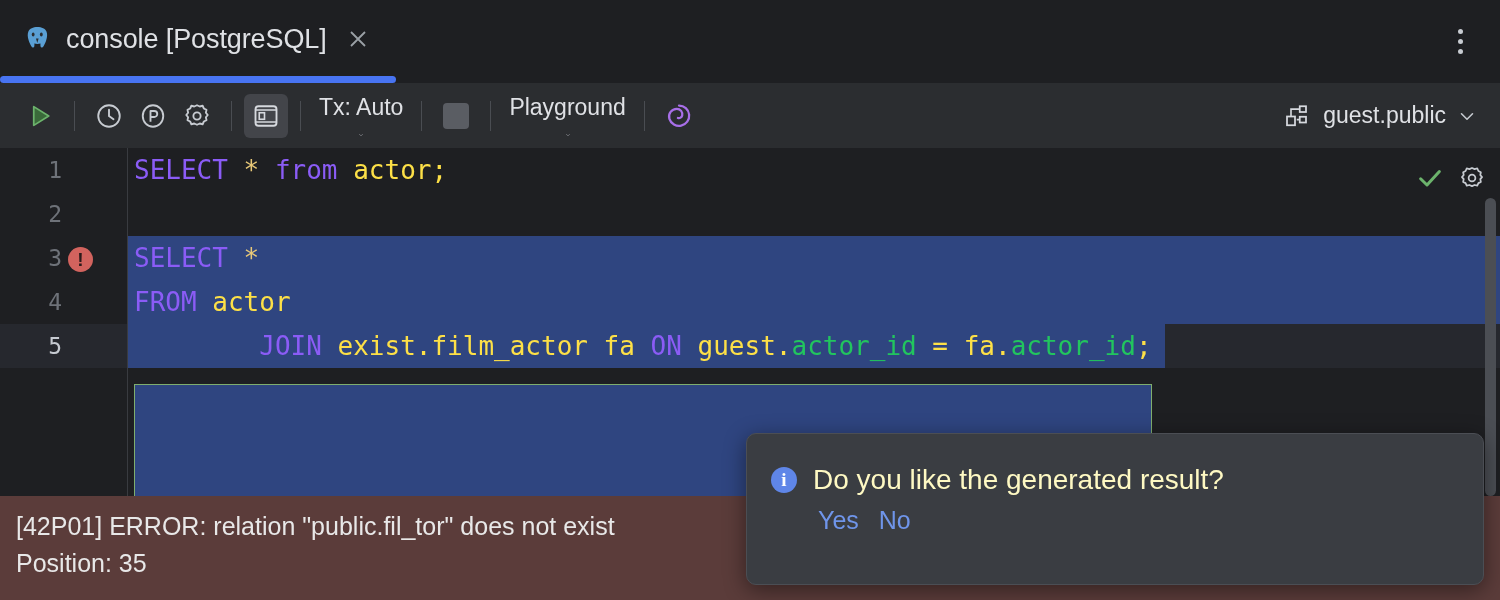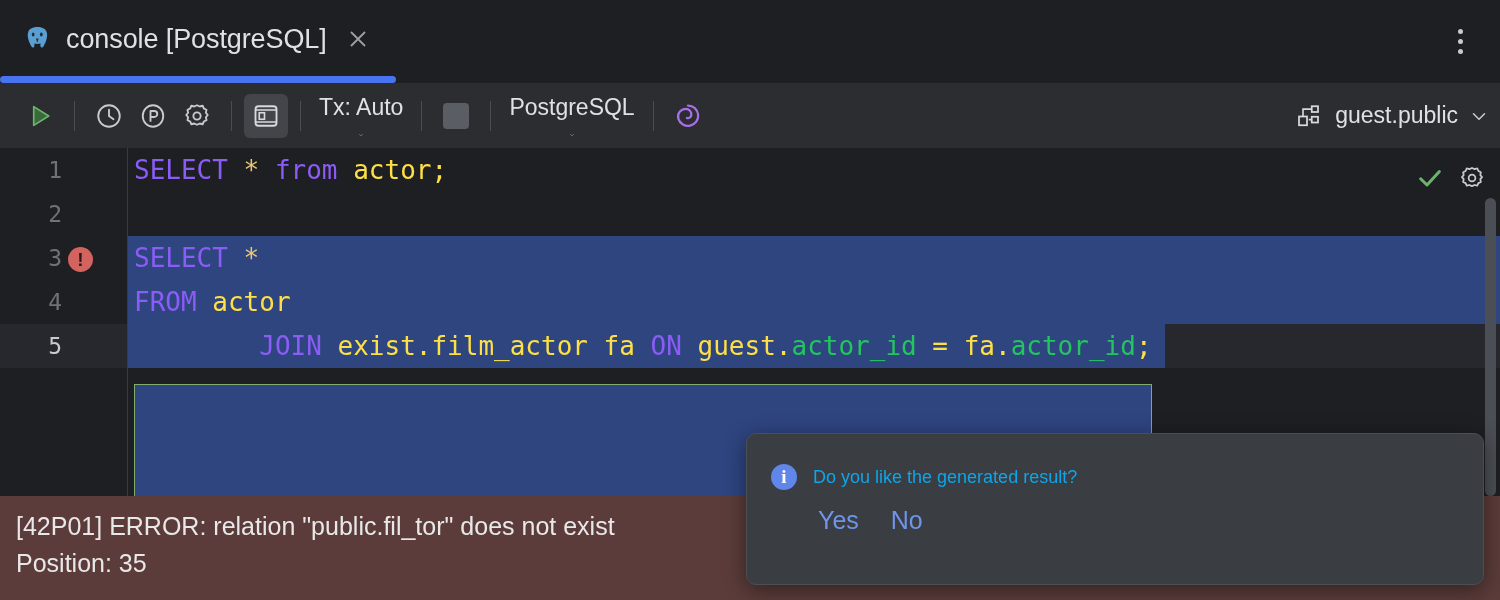--- a/index.html
+++ b/index.html
@@ -101,21 +101,21 @@
   }
   .chev { display: block; }
   .stop-sq {
     width: 26px; height: 26px;
     background: #5a5d63;
     border-radius: 4px;
   }
   .tb-right {
     margin-left: auto;
     display: flex; align-items: center;
-    padding-right: 10px;
+    padding-right: 22px;
     gap: 12px;
   }
   .schema-pick {
     display: flex; align-items: center; gap: 10px;
   }
 
   
   .editor {
     position: absolute; left: 0; top: 148px;
     width: 1500px; height: 348px;
@@ -250,27 +250,27 @@
     display: flex; align-items: center; gap: 16px;
   }
   .info-ico {
     width: 26px; height: 26px; border-radius: 50%;
     background: #5f86e8;
     display: flex; align-items: center; justify-content: center;
     color: #ffffff; font-size: 19px; font-weight: bold;
     font-family: "Liberation Serif", serif;
   }
   .popup-msg {
-    color: #0ea5e9;
-    font-size: 18px;
+    color: #fef9c3;
+    font-size: 28px;
     white-space: nowrap;
   }
   .popup-actions {
     position: absolute; left: 818px; top: 506px;
-    display: flex; gap: 32px;
+    display: flex; gap: 20px;
   }
   .popup-link {
     color: #6f95ea;
     font-size: 25px;
   }
 </style>
 </head>
 <body>
 
 <div id="app">
@@ -353,21 +353,21 @@
 
     <div class="tb-sep"></div>
 
     <div class="tb-btn">
       <span class="stop-sq"></span>
     </div>
 
     <div class="tb-sep"></div>
 
     <div class="tb-dd">
-      <span class="tb-label">PostgreSQL</span>
+      <span class="tb-label">Playground</span>
       <svg class="chev" width="22" height="22" viewBox="0 0 24 24">
         <path d="M6 9.5 L12 15.5 L18 9.5" fill="none" stroke="#c7cbd1" stroke-width="1.7" stroke-linecap="round" stroke-linejoin="round"></path>
       </svg>
     </div>
 
     <div class="tb-sep"></div>
 
     <div class="tb-btn">
       <svg width="32" height="32" viewBox="0 0 24 24">
         <path d="M12 4.2 a7.6 7.6 0 1 1 -7.2 9.9 a5.8 5.8 0 0 1 5.6 -7.5 a4.1 4.1 0 0 1 4.0 5.0 a2.6 2.6 0 0 1 -3.2 1.9" fill="none" stroke="#a86fe8" stroke-width="1.7" stroke-linecap="round"></path>

